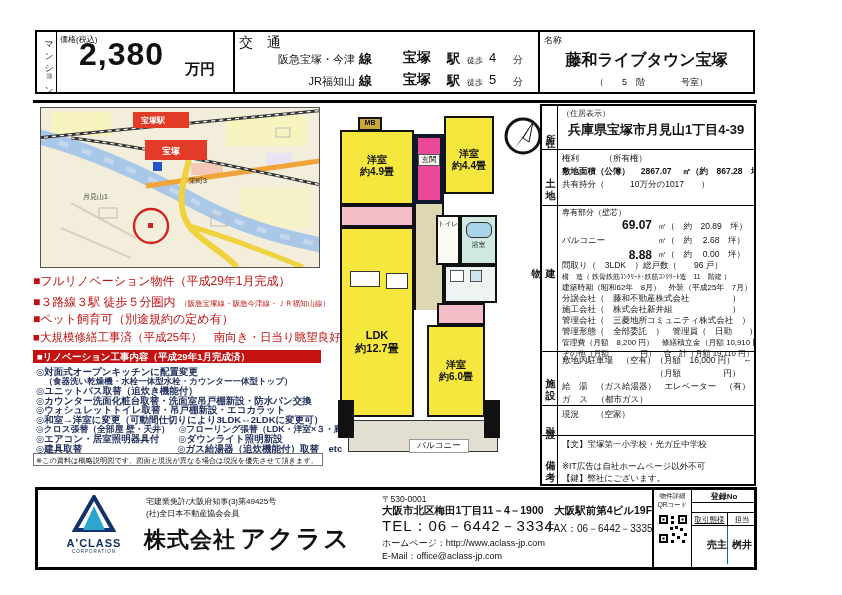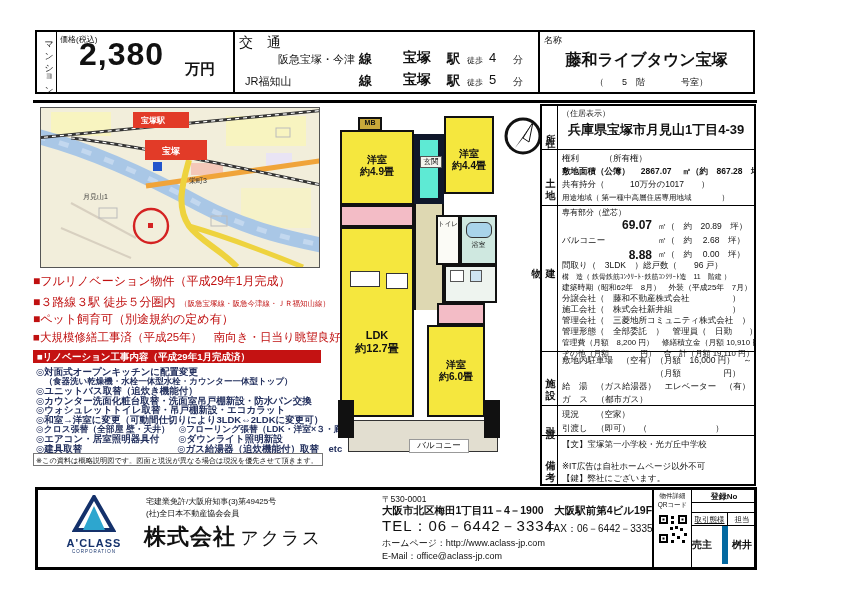--- a/index.html
+++ b/index.html
@@ -36,21 +36,21 @@
       <div class="abs" style="left:0; top:14px; width:100%; height:22px;">
         <span class="abs" style="left:10px; top:6px; width:110px; text-align:right; font-size:11px;">阪急宝塚・今津</span>
         <span class="abs" style="left:124px; top:4px; font-size:13px; font-weight:bold;">線</span>
         <span class="abs" style="left:168px; top:3px; font-size:14px; font-weight:bold;">宝塚</span>
         <span class="abs" style="left:212px; top:4px; font-size:13px; font-weight:bold;">駅</span>
         <span class="abs" style="left:232px; top:9px; font-size:8px;">徒歩</span>
         <span class="abs" style="left:254px; top:4px; font-size:13px;">4</span>
         <span class="abs" style="left:278px; top:7px; font-size:10px;">分</span>
       </div>
       <div class="abs" style="left:0; top:36px; width:100%; height:22px;">
-        <span class="abs" style="left:10px; top:6px; width:110px; text-align:left; font-size:11px;">JR福知山</span>
+        <span class="abs" style="left:10px; top:6px; width:110px; text-align:right; font-size:11px;">JR福知山</span>
         <span class="abs" style="left:124px; top:4px; font-size:13px; font-weight:bold;">線</span>
         <span class="abs" style="left:168px; top:3px; font-size:14px; font-weight:bold;">宝塚</span>
         <span class="abs" style="left:212px; top:4px; font-size:13px; font-weight:bold;">駅</span>
         <span class="abs" style="left:232px; top:9px; font-size:8px;">徒歩</span>
         <span class="abs" style="left:254px; top:4px; font-size:13px;">5</span>
         <span class="abs" style="left:278px; top:7px; font-size:10px;">分</span>
       </div>
     </div>
 
     <div class="abs" style="left:503px; top:0; width:213px; height:60px;">
@@ -124,21 +124,21 @@
 
   <div class="abs" style="left:332px; top:104px; width:210px; height:386px;">
 
     <div class="abs" style="left:8px; top:26px; width:74px; height:75px; background:#f5e73e; border:2.5px solid #111;">
       <div class="room-label" style="margin-top:22px; font-size:10px;">
         <div>洋室</div>
         <div>約4.9畳</div>
       </div>
     </div>
     <div class="abs" style="left:26px; top:13px; width:24px; height:14px; background:#c8a83a; border:2px solid #111; font-size:7px; text-align:center; font-weight:bold;">MB</div>
-    <div class="abs" style="left:82px; top:30px; width:30px; height:70px; background:#5eead4; border:6px solid #0f172a;">
+    <div class="abs" style="left:82px; top:30px; width:30px; height:70px; background:#ec4899; border:4px solid #0f172a;">
       <span style="display:block; margin:16px auto 0; width:22px; background:#f4f4ee; border:1px solid #555; font-size:7.5px; text-align:center;">玄関</span>
     </div>
     <div class="abs" style="left:112px; top:12px; width:50px; height:78px; background:#f5e73e; border:2.5px solid #111;">
       <div class="room-label" style="margin-top:30px; font-size:10px;">
         <div>洋室</div>
         <div>約4.4畳</div>
       </div>
     </div>
 
     <div class="abs" style="left:82px; top:100px; width:30px; height:106px; background:#ded8b2; border-left:2px solid #111; border-right:2px solid #111;"></div>
@@ -196,21 +196,20 @@
       <span class="abs" style="left:20px; top:2px; font-size:8px;">（住居表示）</span>
       <span class="abs" style="left:26px; top:15px; font-size:13px; font-weight:bold;">兵庫県宝塚市月見山1丁目4-39</span>
     </div>
 
     <div class="abs" style="left:0; top:44px; width:100%; height:56px; border-bottom:1.5px solid #000;">
       <div class="abs vlabel" style="left:0; top:0; width:16px; height:100%; border-right:1.5px solid #000; padding-top:8px; letter-spacing:12px;">土地</div>
       <div class="abs" style="left:20px; top:2px; width:192px;">
         <div class="tbl-line" style="font-size:8.5px; line-height:13px;">権利　　　（所有権）</div>
         <div class="tbl-line" style="font-size:8.5px; line-height:13px; font-weight:bold;">敷地面積（公簿）　 2867.07 　㎡（約　867.28　坪）</div>
         <div class="tbl-line" style="font-size:8.5px; line-height:13px;">共有持分（　　　10万分の1017　　）</div>
-        <div class="tbl-line" style="font-size:7.5px; line-height:13px;">用途地域（ 第一種中高層住居専用地域　　　　）</div>
       </div>
     </div>
 
     <div class="abs" style="left:0; top:100px; width:100%; height:146px; border-bottom:1.5px solid #000;">
       <div class="abs vlabel" style="left:0; top:0; width:16px; height:100%; border-right:1.5px solid #000; padding-top:28px; letter-spacing:66px;">建物</div>
       <div class="abs" style="left:20px; top:2px; width:194px;">
         <div class="tbl-line" style="font-size:8px; line-height:10px;">専有部分（壁芯）</div>
         <div style="height:14px; position:relative;">
           <span class="abs" style="left:0; top:3px; font-size:8.5px;"></span>
           <span class="abs" style="left:40px; top:0; width:50px; text-align:right; font-size:12px; font-weight:bold;">69.07</span>
@@ -245,21 +244,20 @@
         <div class="tbl-line" style="font-size:8.5px; line-height:13px;">　　　　　　　　　　　（月額　　　　　円）</div>
         <div class="tbl-line" style="font-size:8.5px; line-height:13px;">給　湯　（ガス給湯器）　エレベーター　（有）</div>
         <div class="tbl-line" style="font-size:8.5px; line-height:13px;">ガ　ス　（都市ガス）</div>
       </div>
     </div>
 
     <div class="abs" style="left:0; top:300px; width:100%; height:30px; border-bottom:1.5px solid #000;">
       <div class="abs vlabel" style="left:0; top:0; width:16px; height:100%; border-right:1.5px solid #000; padding-top:1px; letter-spacing:3px;">引渡</div>
       <div class="abs" style="left:20px; top:1px; width:192px;">
         <div class="tbl-line" style="font-size:8.5px; line-height:14px;">現況　　（空家）</div>
-        <div class="tbl-line" style="font-size:8.5px; line-height:14px;">引渡し　（即可）　（　　　　　　　　）</div>
       </div>
     </div>
 
     <div class="abs" style="left:0; top:330px; width:100%; height:50px;">
       <div class="abs vlabel" style="left:0; top:0; width:16px; height:100%; border-right:1.5px solid #000; padding-top:6px; letter-spacing:12px;">備考</div>
       <div class="abs" style="left:20px; top:2px; width:192px;">
         <div class="tbl-line" style="font-size:8.5px; line-height:12px;">【文】宝塚第一小学校・光ガ丘中学校</div>
         <div style="height:10px;"></div>
         <div class="tbl-line" style="font-size:8.5px; line-height:12px;">※IT広告は自社ホームページ以外不可</div>
         <div class="tbl-line" style="font-size:8.5px; line-height:12px;">【鍵】弊社にございます。</div>
@@ -275,21 +273,21 @@
         <polygon points="22,11 33,35 11,35" fill="#2da6cf"></polygon>
       </svg>
       <div style="font-size:11px; font-weight:bold; color:#14316b; letter-spacing:1px;">A'CLASS</div>
       <div style="font-size:4.5px; color:#14316b; letter-spacing:1px;">CORPORATION</div>
     </div>
 
     <span class="abs" style="left:108px; top:6px; font-size:8px;">宅建業免許/大阪府知事(3)第49425号</span>
     <span class="abs" style="left:108px; top:18px; font-size:8px;">(社)全日本不動産協会会員</span>
     <div class="abs" style="left:106px; top:32px; width:230px; white-space:nowrap;">
       <span style="font-size:22px; font-weight:bold; letter-spacing:1px;">株式会社</span>
-      <span style="font-size:18px; font-weight:normal; letter-spacing:2px;">アクラス</span>
+      <span style="font-size:25px; font-weight:bold; letter-spacing:2px;">アクラス</span>
     </div>
 
     <span class="abs" style="left:344px; top:4px; font-size:8.5px;">〒530-0001</span>
     <span class="abs pre" style="left:344px; top:14px; font-size:10.5px; font-weight:bold;">大阪市北区梅田1丁目11－4－1900　大阪駅前第4ビル19F</span>
     <span class="abs" style="left:344px; top:27px; font-size:15px; font-weight:normal; letter-spacing:1px;">TEL：06－6442－3334</span>
     <span class="abs" style="left:510px; top:32px; font-size:10px;">FAX：06－6442－3335</span>
     <span class="abs" style="left:344px; top:47px; font-size:9px;">ホームページ：http://www.aclass-jp.com</span>
     <span class="abs" style="left:344px; top:60px; font-size:9px;">E-Mail：office@aclass-jp.com</span>
 
     <div class="abs" style="left:614px; top:0; width:102px; height:77px; border-left:2px solid #000;">
@@ -320,20 +318,20 @@
         </svg>
       </div>
       <div class="abs" style="left:38px; top:0; width:64px; height:100%;">
         <div style="height:13px; border-bottom:1px solid #000; font-size:8px; font-weight:bold; text-align:center; padding-top:1px;">登録No</div>
         <div style="height:10px; border-bottom:1px solid #000;"></div>
         <div style="height:13px; border-bottom:1px solid #000; display:flex;">
           <div style="width:36px; border-right:1px solid #000; font-size:7.5px; text-align:center; padding-top:2px;text-decoration:underline;">取引態様</div>
           <div style="flex:1; font-size:7.5px; text-align:center; padding-top:2px;">担当</div>
         </div>
         <div style="height:38px; display:flex;">
-          <div style="width:36px; border-right:6px solid #0369a1; font-size:10px; font-weight:bold; text-align:left; padding-top:12px;">売主</div>
+          <div style="width:36px; border-right:1px solid #0369a1; font-size:10px; font-weight:bold; text-align:right; padding-top:12px;">売主</div>
           <div style="flex:1; font-size:10px; font-weight:bold; text-align:center; padding-top:12px;">桝井</div>
         </div>
       </div>
     </div>
   </div>
 
 </div>
 
 </body></html>

